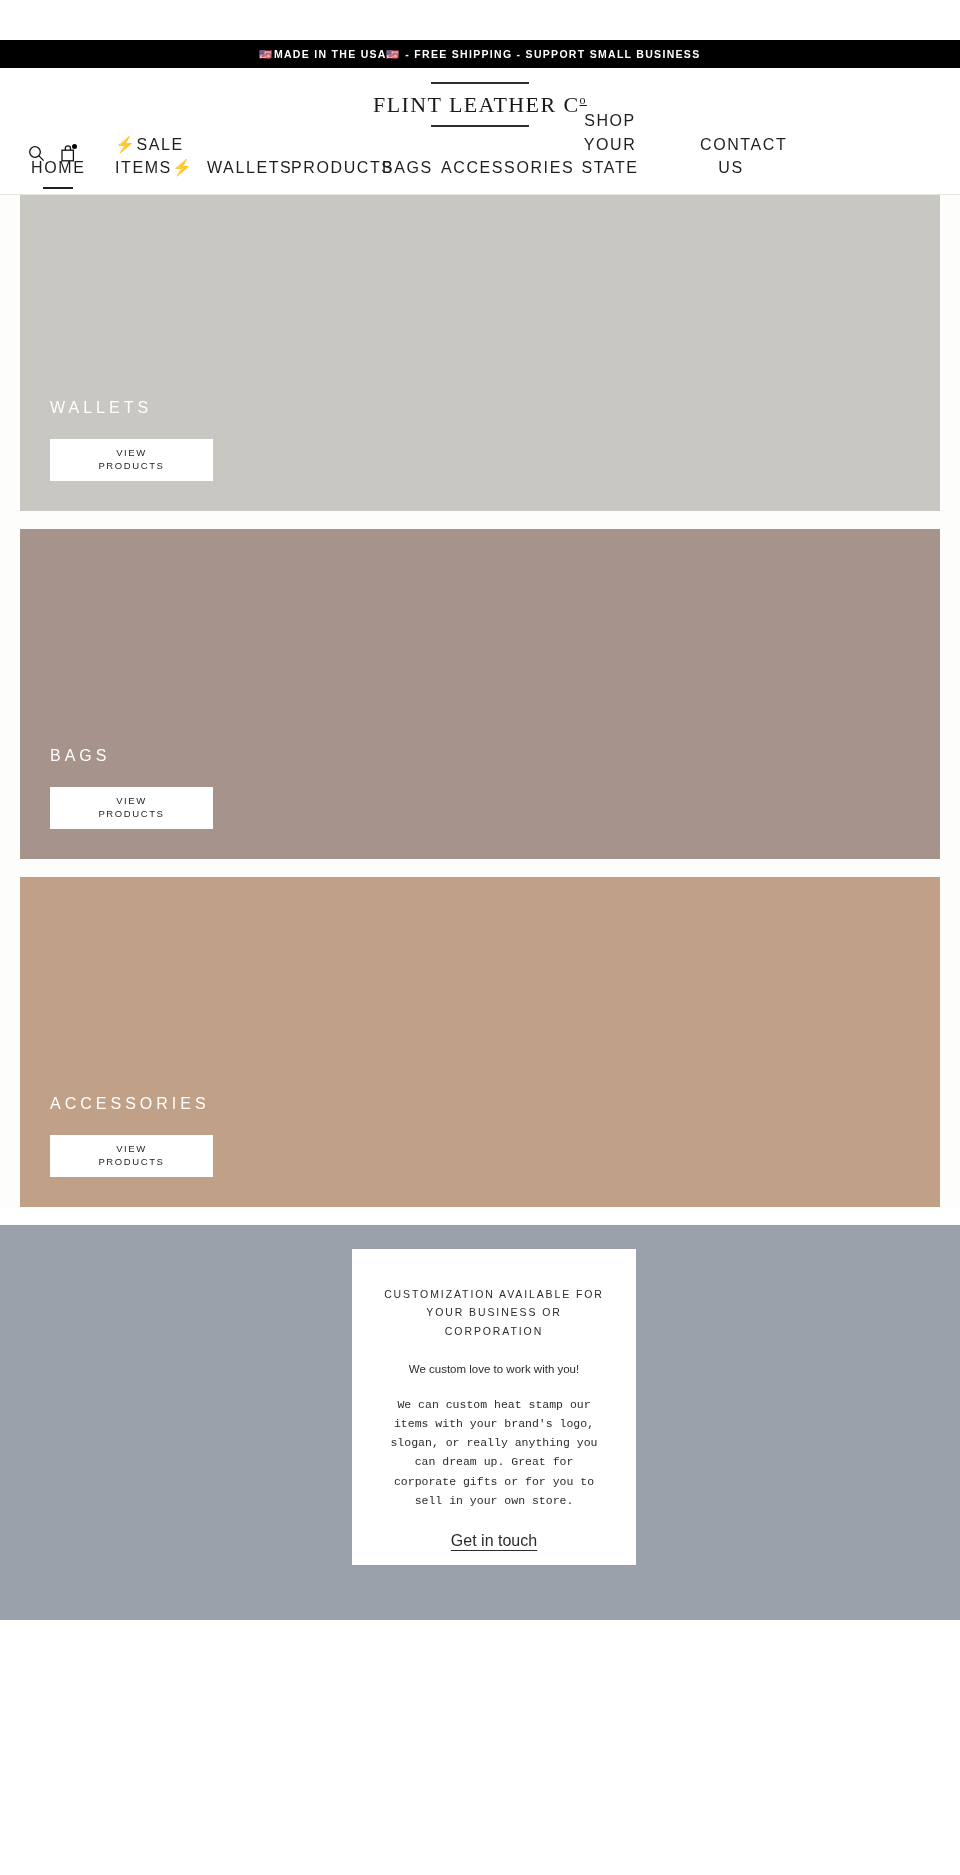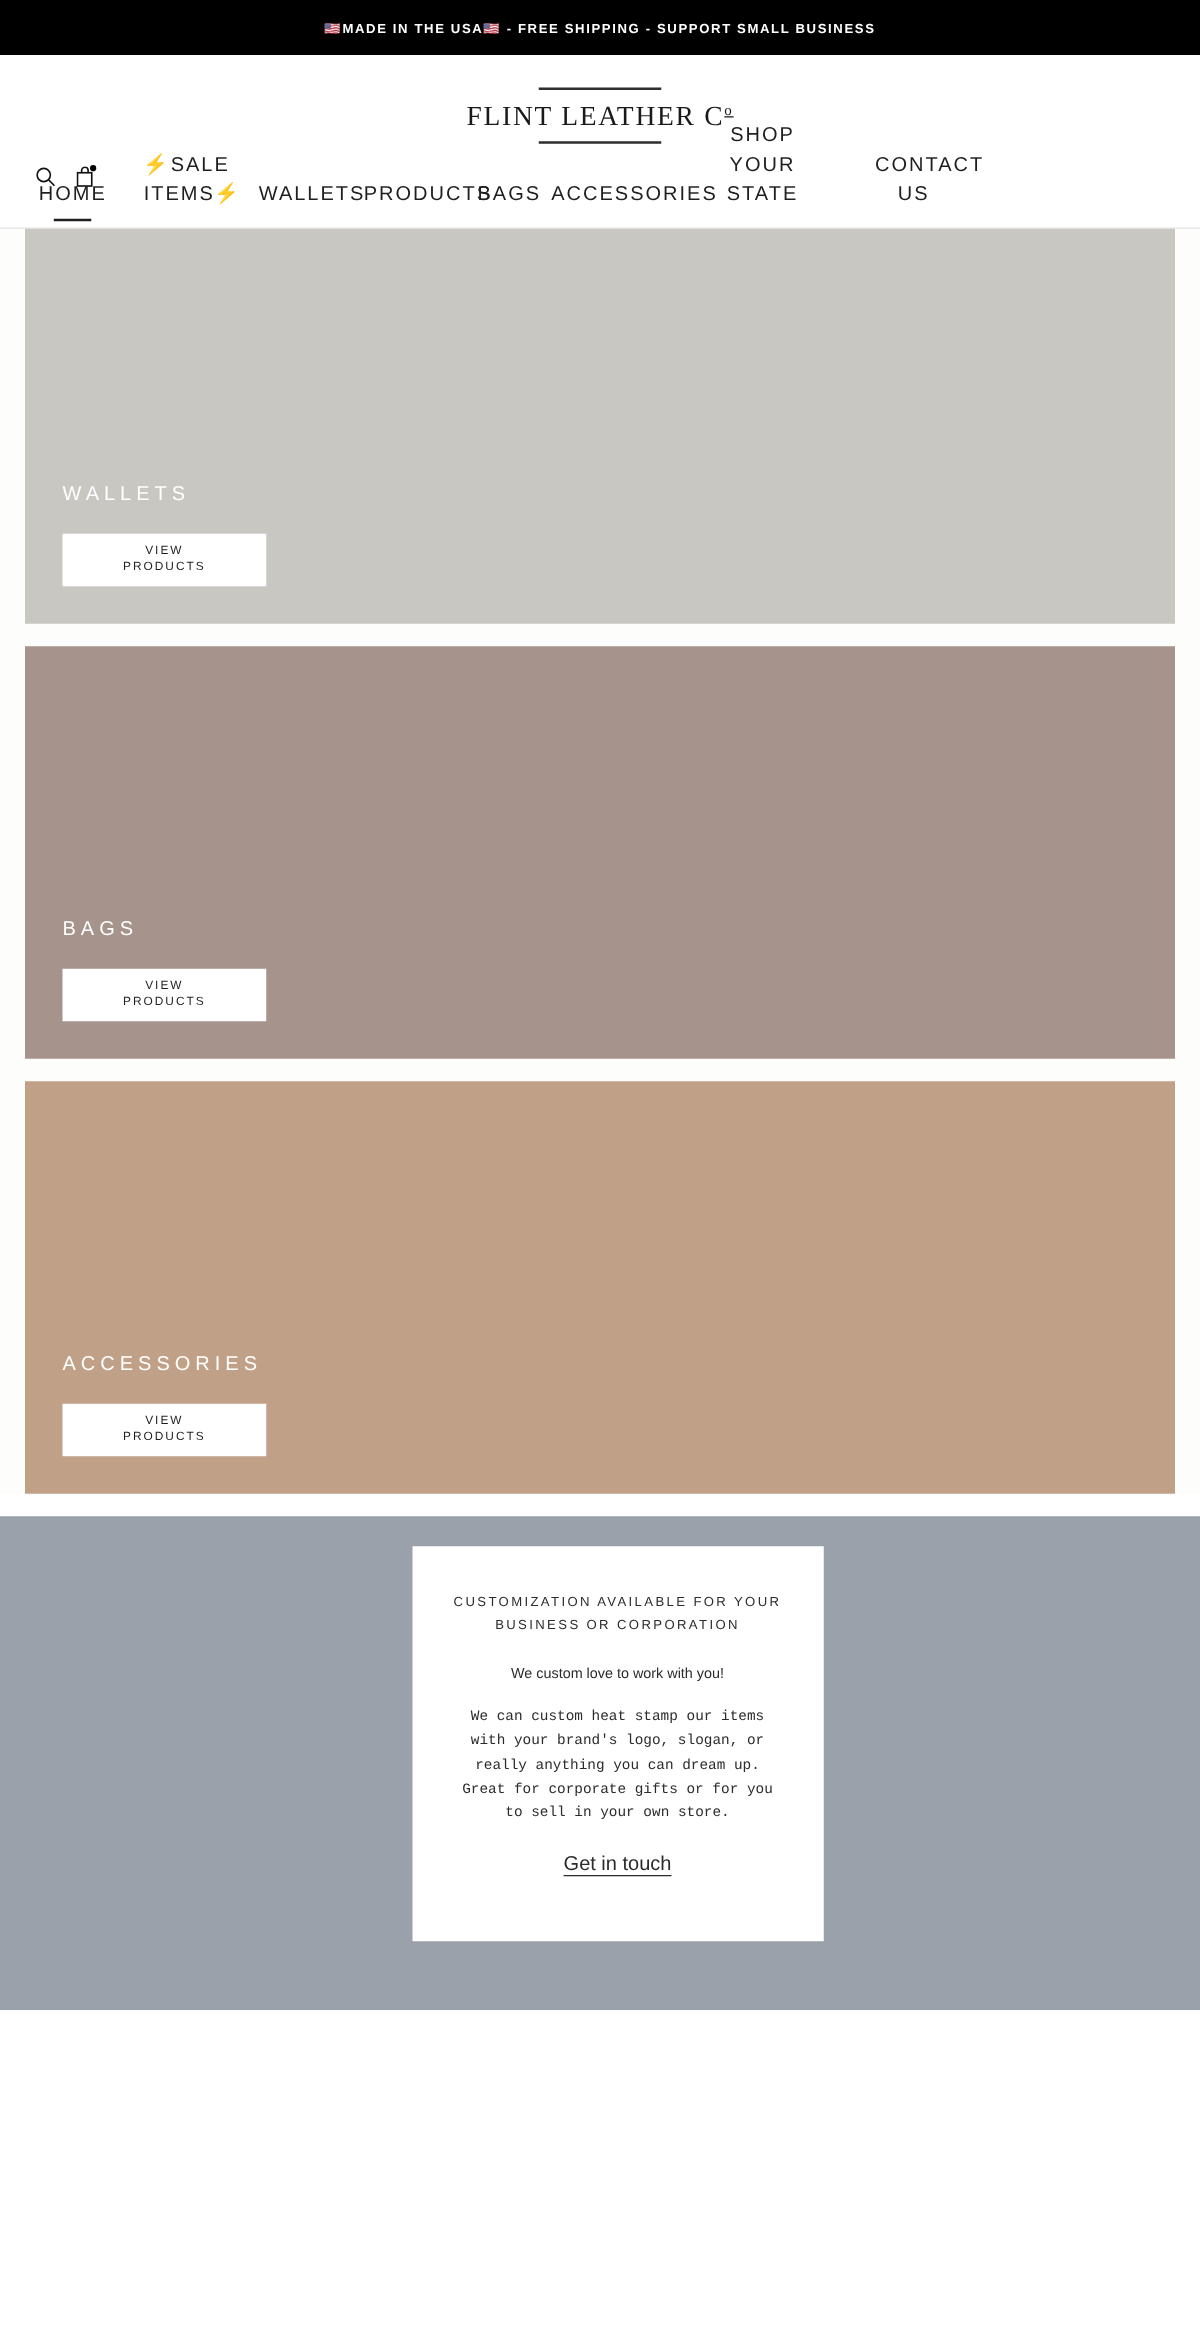--- a/index.html
+++ b/index.html
@@ -10,36 +10,37 @@
     font-family: "Liberation Sans", sans-serif;
     background: #ffffff;
     overflow: hidden;
     position: relative;
   }
 
   
   .announcement-bar {
     background: #000000;
     color: #ffffff;
-    height: 44px;
+    height: 28px;
     display: flex;
     align-items: center;
     justify-content: center;
+    margin-top: 40px;
   }
   .announcement-text {
     font-size: 10.5px;
     letter-spacing: 1.3px;
     font-weight: 600;
     white-space: nowrap;
   }
 
   
   .header {
     background: #ffffff;
-    padding-top: 26px;
+    padding-top: 14px;
   }
   .logo-block {
     display: flex;
     flex-direction: column;
     align-items: center;
   }
   .logo-rule {
     width: 98px;
     height: 2px;
     background: #2e2e2e;
@@ -177,21 +178,21 @@
 
   
   .custom-section {
     background: #9aa1ab;
     height: 395px;
     display: flex;
     justify-content: center;
     padding-top: 24px;
   }
   .custom-card {
-    width: 329px;
+    width: 284px;
     background: #ffffff;
     padding: 36px 31px 34px;
     text-align: center;
     height: 316px;
     margin-left: 28px;
   }
   .custom-heading {
     font-size: 10.5px;
     letter-spacing: 1.9px;
     color: #2b2b2b;

